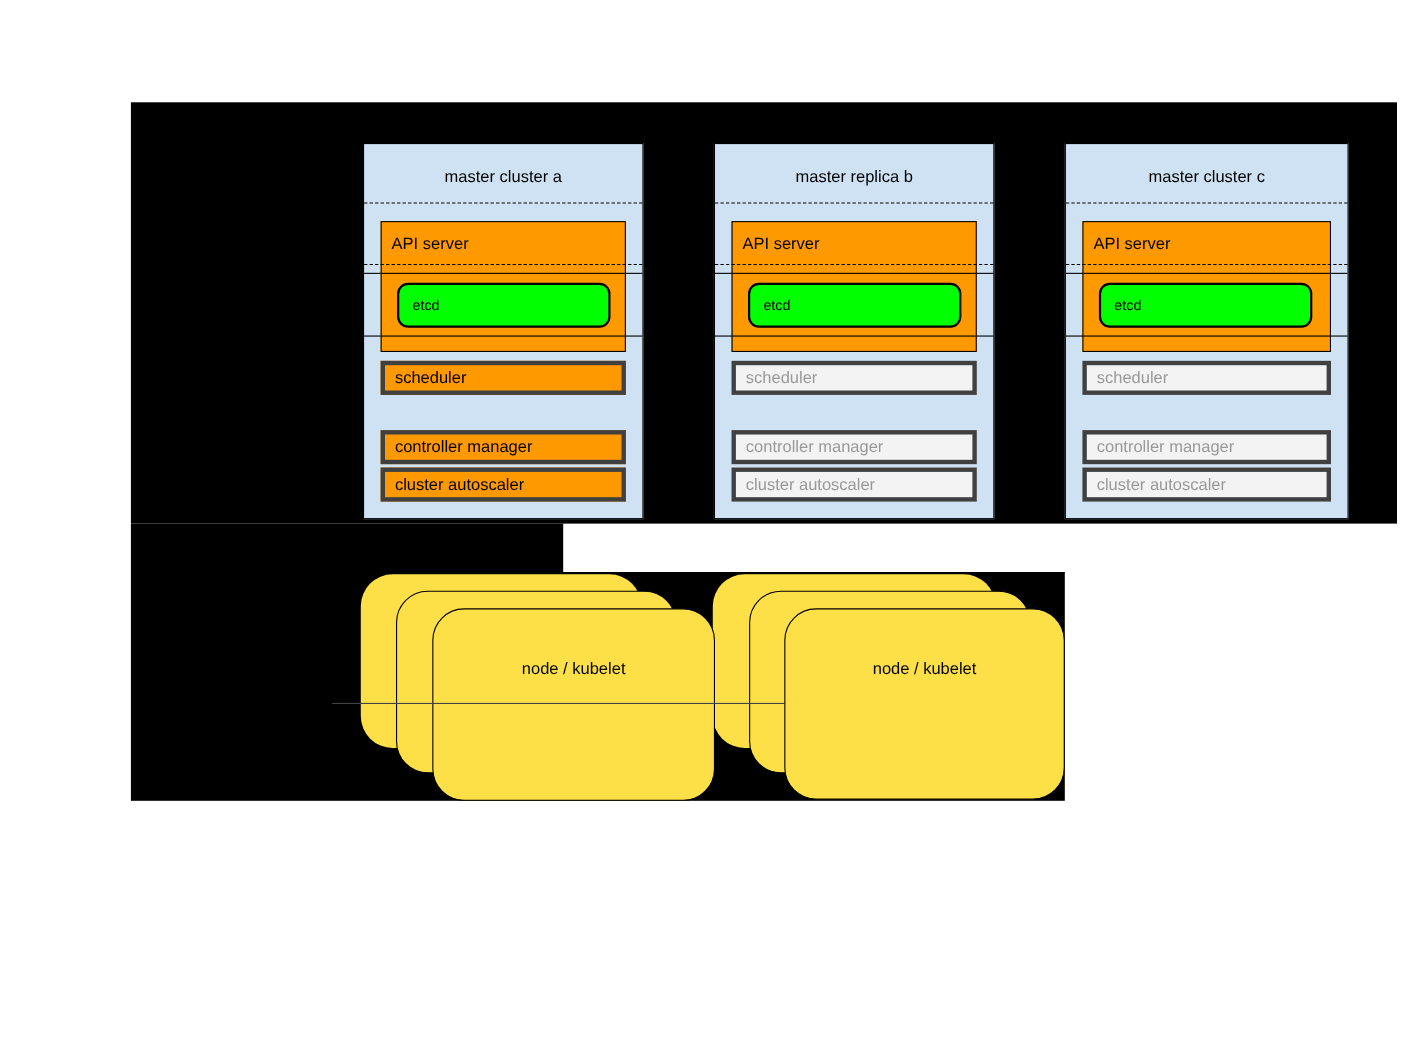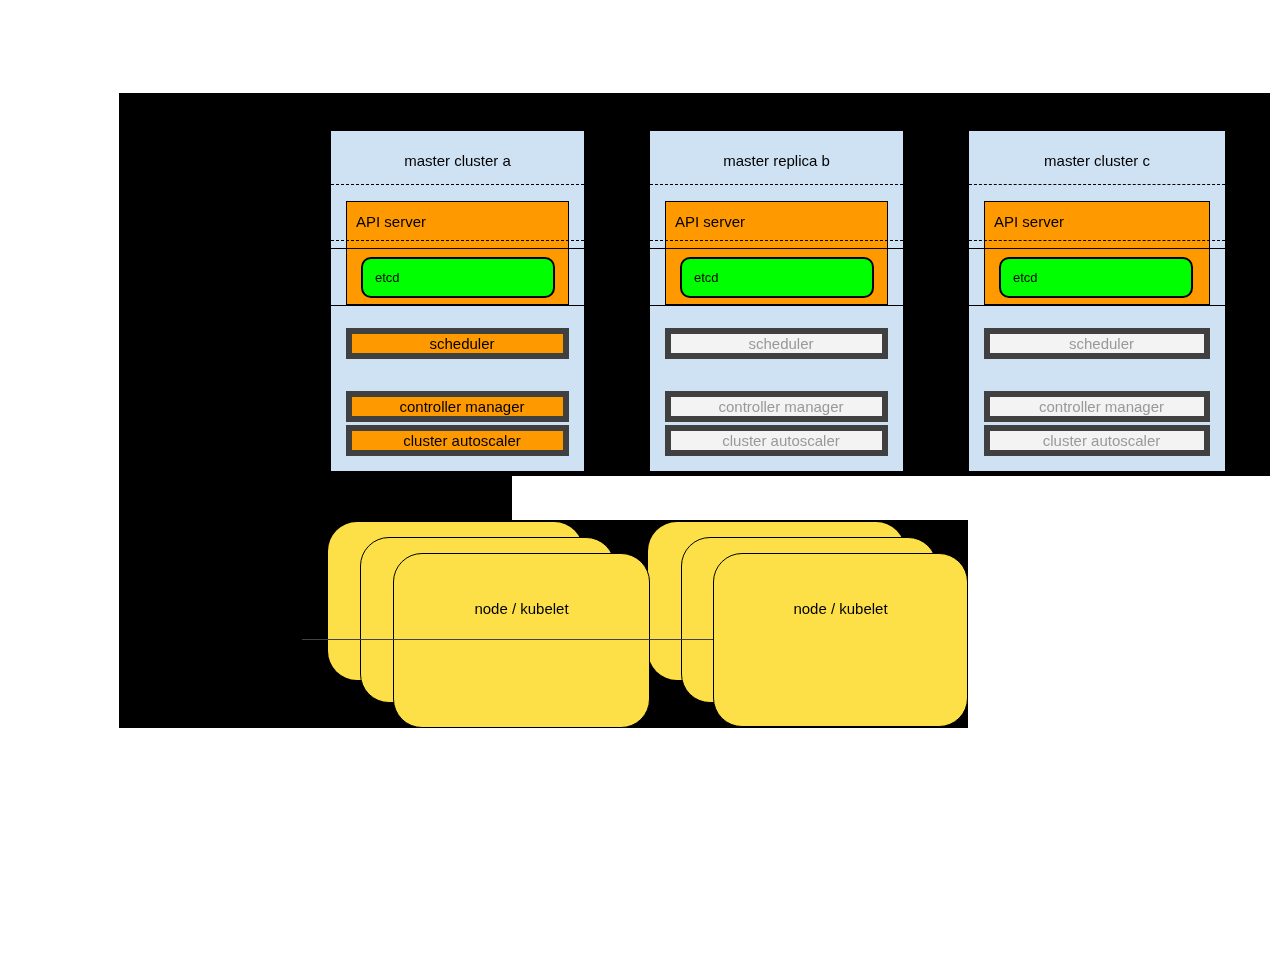--- a/index.html
+++ b/index.html
@@ -29,34 +29,34 @@
   }
   .hline{position:absolute;left:0;right:0;height:0;}
   .hline.dashed{border-top:1.5px dashed #000;}
   .hline.solid{border-top:1.5px solid #000;}
   .l-dash1{top:53px;}
   .l-dash2{top:109px;}
   .l-solid1{top:117px;}
   .l-solid2{top:174px;}
 
   .api-box{
-    position:absolute;left:15px;right:15px;top:70px;height:104px;
+    position:absolute;left:15px;right:15px;top:70px;height:119px;
     background:#ff9900;border:1px solid #000;box-sizing:border-box;
   }
   .api-label{position:absolute;left:9px;top:11px;font-size:15px;color:#000;}
   .etcd-box{
     position:absolute;left:14px;top:55px;width:194px;height:41px;
     background:#00ff00;border:2px solid #000;border-radius:10px;
     box-sizing:border-box;display:flex;align-items:center;
     padding-left:12px;font-size:13px;color:#000;
   }
   .small-box{
     position:absolute;left:15px;right:15px;height:31px;
-    border:6px solid #404040;box-sizing:border-box;
-    display:flex;align-items:center;padding-left:9px;font-size:15px;justify-content:center;
+    border:4px solid #404040;box-sizing:border-box;
+    display:flex;align-items:center;padding-left:9px;font-size:15px;
   }
   .sb-1{top:197px;} .sb-2{top:260px;} .sb-3{top:294px;}
   .small-box.on{background:#ff9900;color:#000;}
   .small-box.off{background:#f3f3f3;color:#999999;}
 
   
   .nbox{position:absolute;background:#fde047;box-sizing:border-box;border-radius:29px;}
   .n-border{border:1.5px solid #000;}
   .g1-back{left:328px;top:522px;width:255px;height:158px;z-index:1;}
   .g1-mid {left:360px;top:537px;width:255px;height:166px;z-index:2;border:1px solid #000;}

